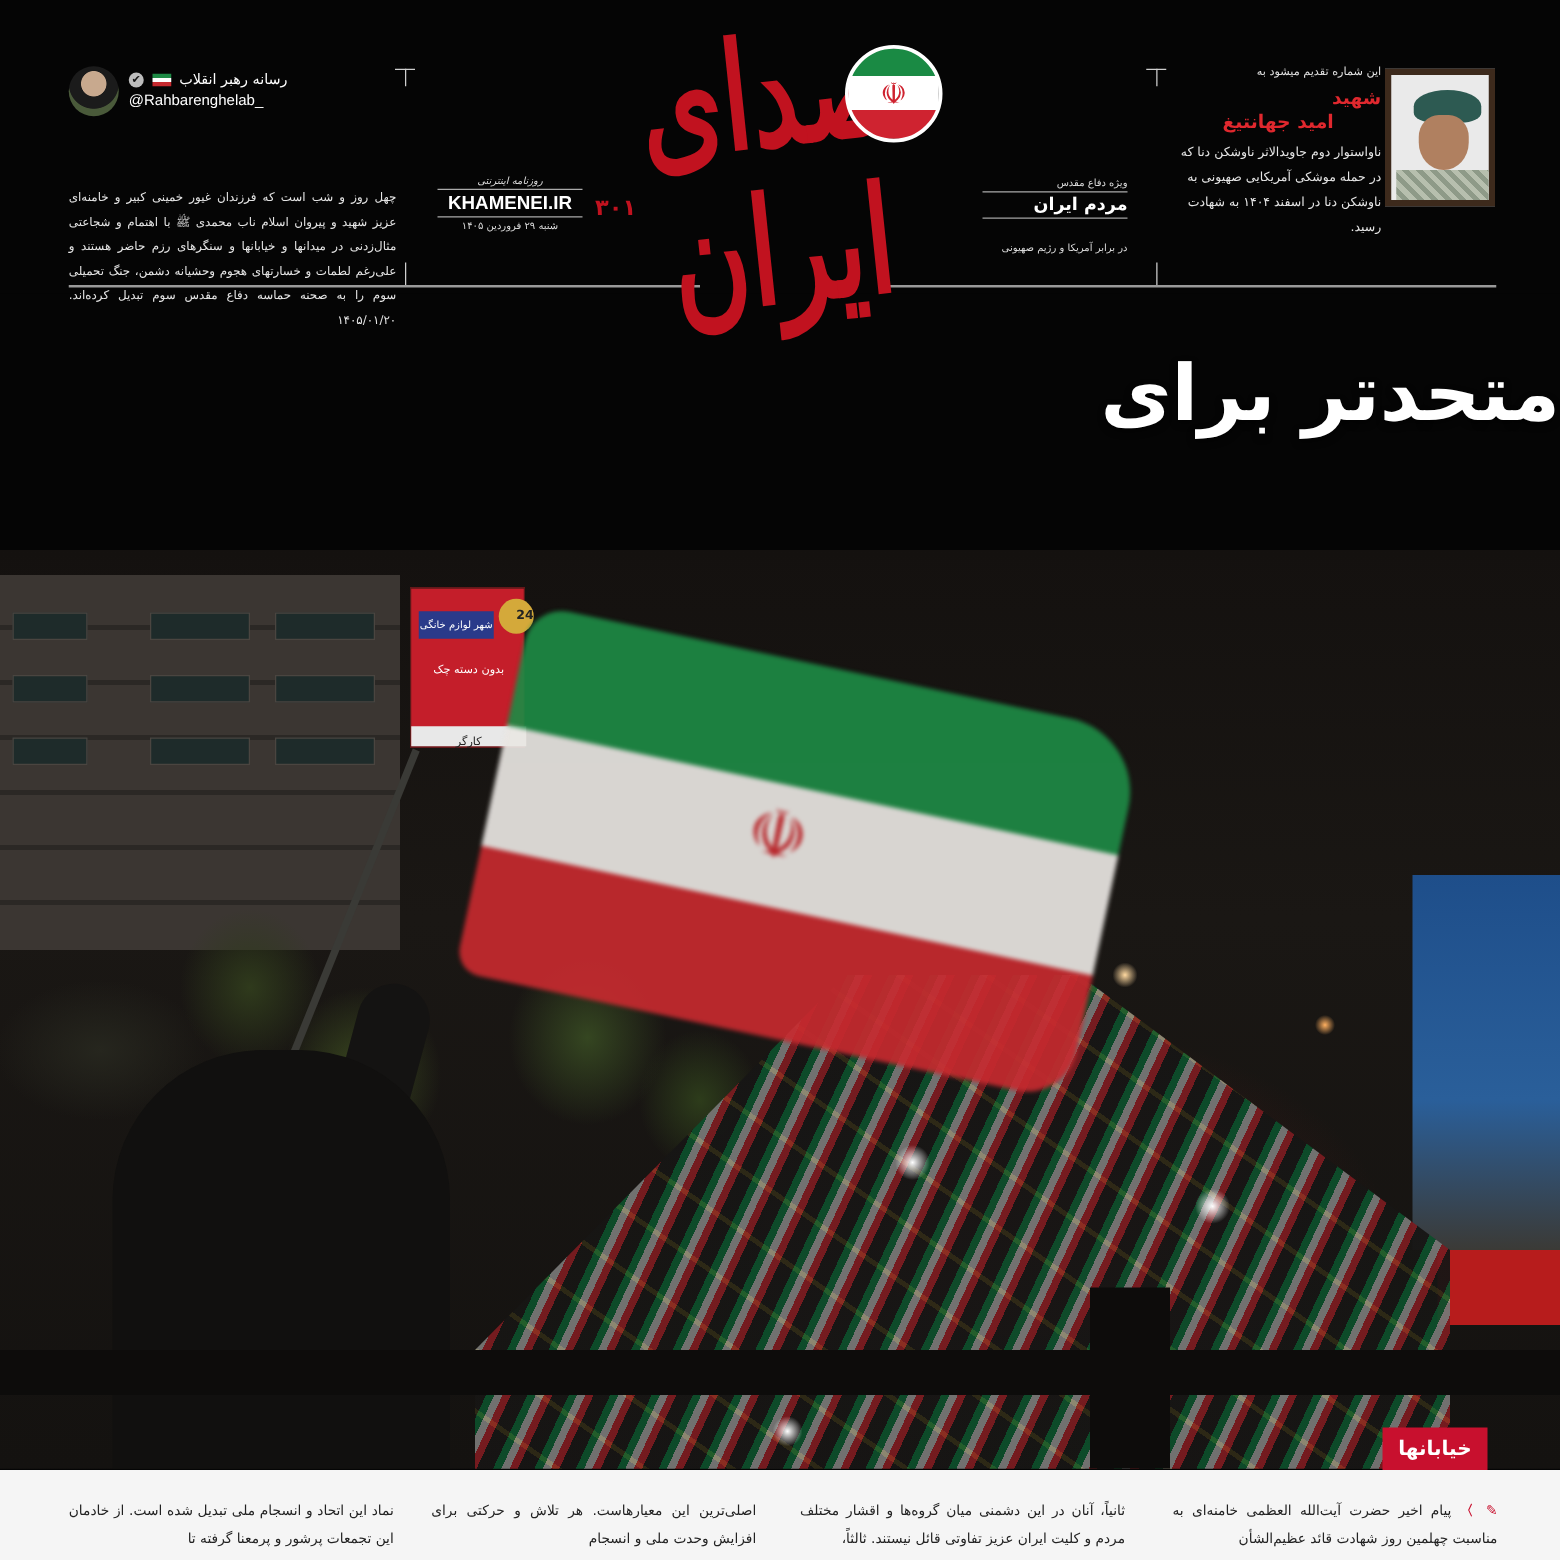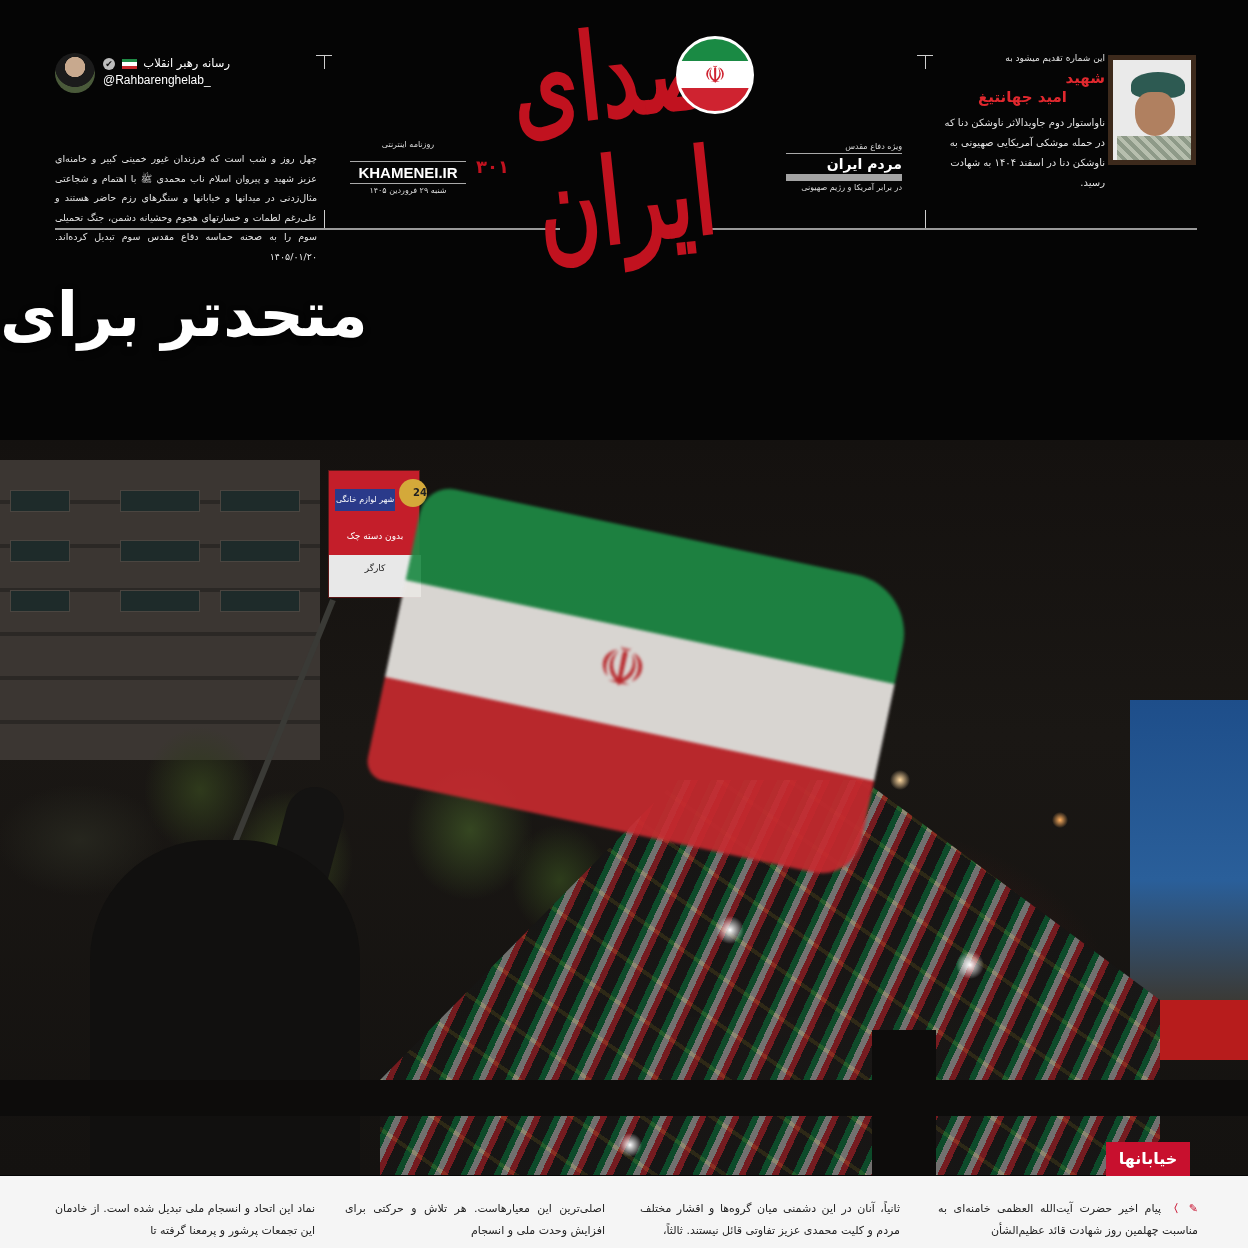--- a/index.html
+++ b/index.html
@@ -20,21 +20,21 @@
   }
   .building-left .win {
     position:absolute; height:22px; background:#1e2b2a; border:1px solid #4a4540;
   }
   .billboard {
     position:absolute; left:328px; top:30px; width:92px; height:128px; background:#c41e2a;
     border:1px solid #5b1818;
   }
   .billboard .blue { position:absolute; left:6px; top:18px; width:60px; height:22px; background:#2a3a8a; color:#fff; font-size:8px; text-align:center; line-height:22px; }
   .billboard .mid { position:absolute; left:4px; top:60px; width:84px; font-size:9px; text-align:center; color:#fff; }
-  .billboard .white { position:absolute; left:0; bottom:0; width:92px; height:42px; background:#e8e8e8; color:#222; font-size:9px; text-align:center; line-height:26px; }
+  .billboard .white { position:absolute; left:0; bottom:0; width:92px; height:16px; background:#e8e8e8; color:#222; font-size:9px; text-align:center; line-height:26px; }
   .billboard .badge { position:absolute; right:-8px; top:8px; width:28px; height:28px; border-radius:50%; background:#d4a93a; color:#222; font-size:10px; font-weight:bold; text-align:right; line-height:28px; }
   .trees {
     position:absolute; left:0; top:230px; width:760px; height:320px;
     background:
       radial-gradient(ellipse 80px 90px at 200px 120px, #2f3a1c, transparent 70%),
       radial-gradient(ellipse 90px 100px at 290px 190px, #3b4a20, transparent 70%),
       radial-gradient(ellipse 90px 100px at 470px 160px, #354621, transparent 70%),
       radial-gradient(ellipse 70px 80px at 560px 210px, #2d3c1b, transparent 70%),
       radial-gradient(ellipse 120px 80px at 80px 170px, #26261e, transparent 70%);
   }
@@ -90,48 +90,48 @@
   .tweet .avatar { position:absolute; left:0; top:0; width:40px; height:40px; border-radius:50%;
     background: radial-gradient(circle at 50% 35%, #c8a98e 0 30%, #1b1b1b 32% 60%, #4a5a3a 62%); }
   .tweet .name-row { position:absolute; left:48px; top:3px; width:210px; text-align:left; direction:ltr; font-size:11.5px; color:#fff; }
   .tweet .verify { display:inline-block; width:12px; height:12px; border-radius:50%; background:#bdbdbd; color:#111; font-size:9px; line-height:12px; text-align:center; vertical-align:middle; }
   .tweet .mini-flag { display:inline-block; width:15px; height:10px; vertical-align:middle; margin:0 3px;
     background: linear-gradient(180deg,#1e8a45 0 33%, #fff 33% 66%, #c62a2f 66%); }
   .tweet .handle { position:absolute; left:48px; top:20px; font-size:12px; color:#fff; direction:ltr; font-family:"Liberation Sans", sans-serif; }
   .tweet .body { position:absolute; left:0; top:56px; width:262px; font-size:9.5px; line-height:19.5px; color:#e5e5e5; text-align:justify; direction:rtl;margin-top:40px; }
 
   .site-block { position:absolute; left:350px; top:140px; width:116px; text-align:center; direction:rtl; }
-  .site-block .s1 { font-size:8px; color:#ddd; letter-spacing:2px; border-bottom:1px solid #aaa; padding-bottom:12px; }
+  .site-block .s1 { font-size:8px; color:#ddd; letter-spacing:2px; border-bottom:1px solid #aaa; padding-bottom:2px;font-style:italic; }
   .site-block .s2 { font-family:"Liberation Sans", sans-serif; font-weight:bold; font-size:15px; color:#fff; direction:ltr; margin:2px 0; }
   .site-block .s3 { font-size:8px; color:#ddd; border-top:1px solid #aaa; padding-top:2px; }
 
   .special-block { position:absolute; left:786px; top:142px; width:116px; text-align:right; direction:rtl; }
   .special-block .p1 { font-size:8px; color:#ddd; border-bottom:1px solid #aaa; padding-bottom:2px; }
   .special-block .p2 { font-size:14px; font-weight:bold; color:#fff; margin:2px 0; }
-  .special-block .p3 { font-size:8px; color:#ddd; border-top:7px solid #a3a3a3; padding-top:2px; }
+  .special-block .p3 { font-size:8px; color:#ddd; border-top:1px solid #a3a3a3; padding-top:19px; }
 
   .masthead { position:absolute; left:470px; top:30px; width:300px; height:205px; }
   .masthead .logo-text { position:absolute; left:0; top:18px; width:300px; height:180px; color:#c1121f; font-family:"DejaVu Serif", serif; font-size:84px; font-weight:bold; direction:rtl; text-align:center; line-height:90px; transform: rotate(-6deg) scaleY(1.4); letter-spacing:-4px; }
   .masthead .issue { position:absolute; left:6px; top:126px; color:#c1121f; font-size:18px; font-weight:bold; }
   .flag-circle { position:absolute; left:676px; top:36px; width:78px; height:78px; border-radius:50%; border:3px solid #fff; overflow:hidden;
     background: linear-gradient(180deg, #1a8a44 0 30%, #ffffff 30% 68%, #cf2330 68%); }
   .flag-circle .emb { position:absolute; left:0; top:22px; width:72px; text-align:center; color:#cf2330; font-size:24px; font-weight:bold; }
 
   .martyr { position:absolute; left:940px; top:53px; width:165px; direction:rtl; text-align:right; }
   .martyr .intro { font-size:9px; color:#e0e0e0; }
   .martyr .t1 { font-size:15px; color:#e0282e; font-weight:bold; margin-top:6px; line-height:18px;text-align:right; }
   .martyr .t2 { font-size:15px; color:#e0282e; font-weight:bold; line-height:20px;text-align:center; }
   .martyr .bio { font-size:10px; color:#e5e5e5; line-height:20px; margin-top:6px; }
   .portrait { position:absolute; left:1108px; top:55px; width:88px; height:110px; border:5px solid #3d2a1c; background:#eaeaea; overflow:hidden; }
   .portrait .beret { position:absolute; left:18px; top:12px; width:54px; height:26px; border-radius:50% 50% 30% 30%; background:#2d5a52; }
   .portrait .face { position:absolute; left:22px; top:32px; width:40px; height:44px; border-radius:40% 40% 50% 50%; background:#b08060; }
   .portrait .uniform { position:absolute; left:4px; top:76px; width:74px; height:30px; background: repeating-linear-gradient(45deg,#8e9a88 0 4px,#b7bfae 4px 8px); }
 
   
-  .headline { position:absolute; left:0; top:275px; width:1248px; text-align:left; direction:rtl; }
+  .headline { position:absolute; left:0; top:275px; width:1248px; text-align:right; direction:rtl; }
   .headline .l1 { font-size:62px; font-weight:bold; color:#fff; line-height:80px; text-shadow:0 2px 6px rgba(0,0,0,0.6); }
   .headline .l2 { font-size:62px; font-weight:bold; color:#fff; line-height:90px; margin-top:6px; text-shadow:0 2px 6px rgba(0,0,0,0.6); }
 
   
   .editorial-tag { position:absolute; left:1106px; top:1142px; width:84px; height:34px; background:#c8102e; color:#fff; font-size:16px; font-weight:bold; text-align:center; line-height:34px; direction:rtl; }
   .bottom { position:absolute; left:0; top:1176px; width:1248px; height:72px; background:#f5f5f5; }
   .col { position:absolute; top:22px; width:260px; direction:rtl; text-align:justify; font-size:11px; line-height:22px; color:#222; }
   .col .pen { color:#c8102e; font-weight:bold; }
 </style>
 </head>
@@ -229,16 +229,16 @@
   <div class="l1">متحدتر برای</div>
 </div>
 
 <div class="editorial-tag">خیابانها</div>
 
 <div class="bottom">
   <div class="col" style="left:938px;">
     <span class="pen">✎ 〉</span>
     <span>پیام اخیر حضرت آیت‌الله العظمی خامنه‌ای به مناسبت چهلمین روز شهادت قائد عظیم‌الشأن</span>
   </div>
-  <div class="col" style="left:640px;">ثانیاً، آنان در این دشمنی میان گروه‌ها و اقشار مختلف مردم و کلیت محمدی عزیز تفاوتی قائل نیستند. ثالثاً،</div>
+  <div class="col" style="left:640px;">ثانیاً، آنان در این دشمنی میان گروه‌ها و اقشار مختلف مردم و کلیت ایران عزیز تفاوتی قائل نیستند. ثالثاً،</div>
   <div class="col" style="left:345px;">اصلی‌ترین این معیارهاست. هر تلاش و حرکتی برای افزایش وحدت ملی و انسجام</div>
   <div class="col" style="left:55px;">نماد این اتحاد و انسجام ملی تبدیل شده است. از خادمان این تجمعات پرشور و پرمعنا گرفته تا</div>
 </div>
 
 </body></html>

